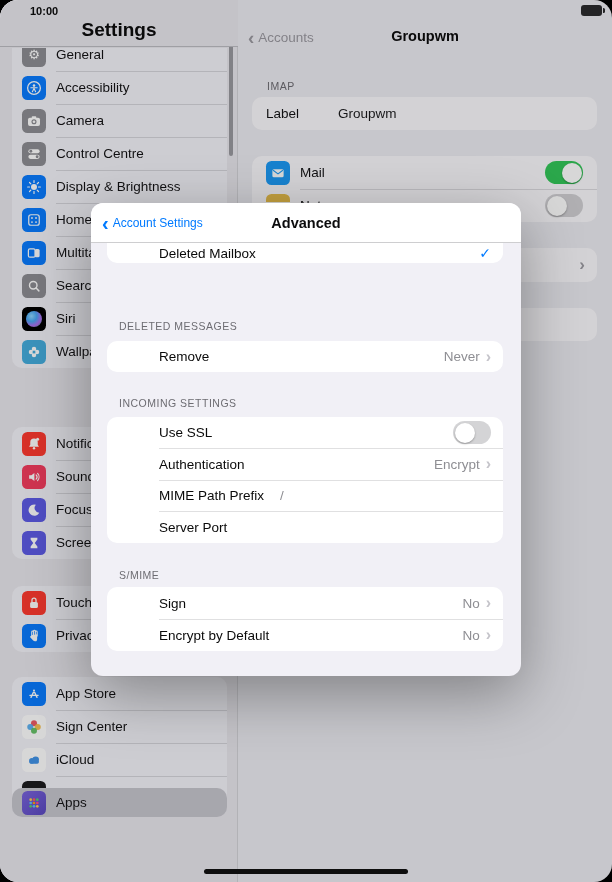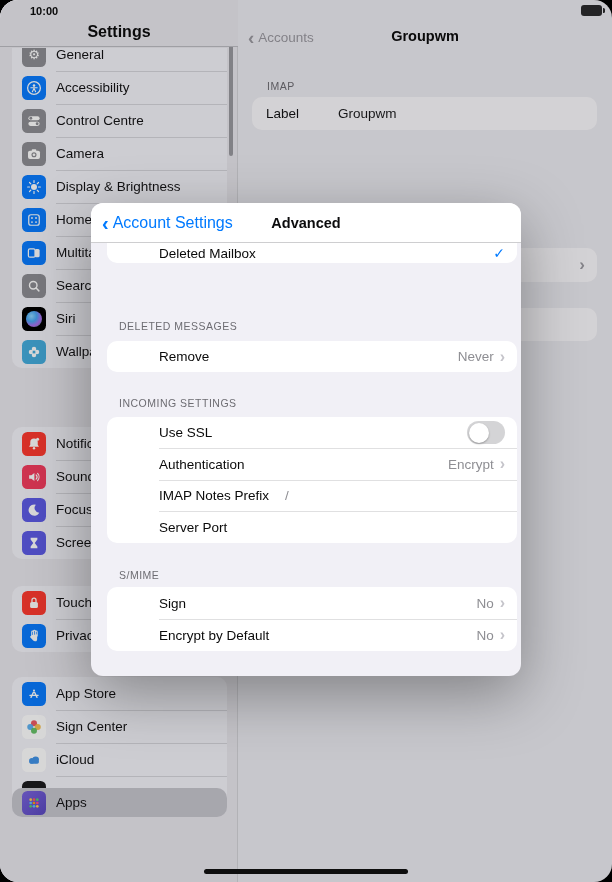--- a/index.html
+++ b/index.html
@@ -5,21 +5,21 @@
   html,body{margin:0;padding:0;background:#000;}
   *{box-sizing:border-box;}
   .screen{position:relative;width:612px;height:882px;border-radius:18px;overflow:hidden;
     background:#edecf2;font-family:"Liberation Sans","DejaVu Sans",sans-serif;-webkit-font-smoothing:antialiased;}
 
   
   .sidebar{position:absolute;left:0;top:0;width:238px;height:100%;background:#e9e8ee;}
   .sidebar::after{content:"";position:absolute;right:0;top:0;bottom:0;width:1px;background:rgba(0,0,0,0.09);}
   .sidebar-header{position:absolute;left:0;top:0;right:0;height:47px;display:flex;align-items:flex-end;
     justify-content:center;padding-bottom:5px;border-bottom:1px solid rgba(60,60,67,0.25);z-index:2;background:#e9e8ee;}
-  .sidebar-title{font-size:16px;font-weight:700;color:#0c0c0d;margin-top:44px;}
+  .sidebar-title{font-size:19px;font-weight:700;color:#0c0c0d;margin-top:44px;}
   .status-time{position:absolute;left:30px;top:5px;font-size:11px;font-weight:700;color:#0c0c0d;z-index:3;}
   .side-scroll{position:absolute;left:0;right:0;top:48px;bottom:0;overflow:hidden;}
   .sgroup{position:absolute;left:12px;width:215px;background:#f4f3f9;border-radius:10px;overflow:hidden;}
   .g1{top:-10px;} .g2{top:379px;} .g3{top:538px;} .g4{top:629px;}
   .srow{height:33px;display:flex;align-items:center;padding:0 8px 0 10px;position:relative;}
   .srow+.srow::before{content:"";position:absolute;left:44px;right:0;top:0;height:1px;background:rgba(60,60,67,0.16);}
   .sicon{width:24px;height:24px;border-radius:5.5px;margin-right:10px;flex:none;display:flex;
     align-items:center;justify-content:center;color:#fff;font-size:13px;line-height:1;overflow:hidden;}
   .slabel{font-size:13.5px;color:#141416;white-space:nowrap;}
   .apps-pill{position:absolute;left:12px;top:788px;width:215px;height:29px;background:#c7c6ce;border-radius:10px;
@@ -59,22 +59,22 @@
   .dim{position:absolute;inset:0;background:rgba(0,0,0,0.155);z-index:5;}
 
   
   .modal{position:absolute;left:91px;top:203px;width:430px;height:473px;border-radius:12px;background:#f1f0f6;
     box-shadow:0 18px 60px rgba(0,0,0,0.35);z-index:10;overflow:hidden;}
   .modal-header{position:absolute;left:0;right:0;top:0;height:40px;background:#fff;
     border-bottom:1px solid rgba(60,60,67,0.25);display:flex;align-items:center;justify-content:center;}
   .modal-title{font-size:14.5px;font-weight:700;color:#0c0c0d;}
   .modal-back{position:absolute;left:11px;top:0;bottom:0;display:flex;align-items:center;color:#007aff;cursor:pointer;}
   .modal-back .bchev{font-size:20px;font-weight:600;margin-right:4px;line-height:14px;}
-  .modal-back .blabel{font-size:16px;}
-  .mcard{position:absolute;left:16px;right:4px;background:#fff;border-radius:10px;overflow:hidden;padding-left:40px;}
+  .modal-back .blabel{font-size:12px;}
+  .mcard{position:absolute;left:16px;right:18px;background:#fff;border-radius:10px;overflow:hidden;padding-left:40px;}
   .mcardA{top:40px;border-top-left-radius:0;border-top-right-radius:0;}
   .msec{position:absolute;left:28px;font-size:10.5px;letter-spacing:0.5px;color:#6d6c72;}
   .sec1{top:117px;} .sec2{top:194px;} .sec3{top:366px;}
   .mcardB{top:138px;} .mcardC{top:214px;} .mcardD{top:384px;}
   .mrow{height:32px;display:flex;align-items:center;padding:0 12px;position:relative;font-size:13.5px;color:#0a0a0a;}
   .mrow.h20{height:20px;} .mrow.h31{height:31px;}
   .mrow+.mrow::before{content:"";position:absolute;left:12px;right:0;top:0;height:1px;background:rgba(60,60,67,0.16);}
   .mrow .val{margin-left:auto;color:#8e8e93;}
   .mrow .chev{color:#c5c4ca;font-size:16px;font-weight:600;margin-left:6px;line-height:1;}
   .mrow .inline-val{margin-left:16px;color:#8e8e93;}
@@ -106,38 +106,38 @@
                 <circle cx="12" cy="12" r="8.5" fill="none" stroke="#fff" stroke-width="1.7"></circle>
                 <circle cx="12" cy="8.8" r="1.7" fill="#fff"></circle>
                 <path d="M7.8 11.6 H16.2 M12 12.6 L9.8 17 M12 12.6 L14.2 17" stroke="#fff" stroke-width="1.5" fill="none" stroke-linecap="round"></path>
               </svg>
           </span>
           <span class="slabel">Accessibility</span>
         </div>
         <div class="srow">
           <span class="sicon" style="background:#8e8e93">
             <svg width="18" height="18" viewBox="0 0 24 24">
+                <rect x="4" y="7.5" width="16" height="11" rx="2.5" fill="#fff"></rect>
+                <rect x="9" y="5.5" width="6" height="3" rx="1" fill="#fff"></rect>
+                <circle cx="12" cy="13" r="3.4" fill="#8e8e93"></circle>
+                <circle cx="12" cy="13" r="1.8" fill="#fff"></circle>
+              </svg>
+          </span>
+          <span class="slabel">Camera</span>
+        </div>
+        <div class="srow">
+          <span class="sicon" style="background:#8e8e93">
+            <svg width="18" height="18" viewBox="0 0 24 24">
                 <rect x="4.5" y="5.5" width="15" height="5.6" rx="2.8" fill="#fff"></rect>
                 <circle cx="7.8" cy="8.3" r="1.9" fill="#8e8e93"></circle>
                 <rect x="4.5" y="12.9" width="15" height="5.6" rx="2.8" fill="#fff"></rect>
                 <circle cx="16.2" cy="15.7" r="1.9" fill="#8e8e93"></circle>
               </svg>
           </span>
           <span class="slabel">Control Centre</span>
-        </div>
-        <div class="srow">
-          <span class="sicon" style="background:#8e8e93">
-            <svg width="18" height="18" viewBox="0 0 24 24">
-                <rect x="4" y="7.5" width="16" height="11" rx="2.5" fill="#fff"></rect>
-                <rect x="9" y="5.5" width="6" height="3" rx="1" fill="#fff"></rect>
-                <circle cx="12" cy="13" r="3.4" fill="#8e8e93"></circle>
-                <circle cx="12" cy="13" r="1.8" fill="#fff"></circle>
-              </svg>
-          </span>
-          <span class="slabel">Camera</span>
         </div>
         <div class="srow">
           <span class="sicon" style="background:#0a7cff">
             <svg width="18" height="18" viewBox="0 0 24 24">
                 <circle cx="12" cy="12" r="4" fill="#fff"></circle>
                 <g stroke="#fff" stroke-width="1.6" stroke-linecap="round">
                   <path d="M12 3.5 V6"></path>
                   <path d="M12 18 V20.5"></path>
                   <path d="M3.5 12 H6"></path>
                   <path d="M18 12 H20.5"></path>
@@ -342,20 +342,47 @@
 
   <div class="imap-head">IMAP</div>
 
   <div class="dcard dc1">
     <div class="drow">
       <span class="field-label">Label</span>
       <span class="field-value">Groupwm</span>
     </div>
   </div>
 
+  <div class="dcard dc2">
+    <div class="drow">
+      <span class="dicon" style="background:#1d9bf6">
+        <svg width="18" height="18" viewBox="0 0 24 24">
+            <rect x="4.5" y="7" width="15" height="10.5" rx="2" fill="#fff"></rect>
+            <path d="M5.5 8.3 L12 13.2 L18.5 8.3" stroke="#1d9bf6" stroke-width="1.4" fill="none"></path>
+          </svg>
+      </span>
+      <span>Mail</span>
+      <span class="switch on">
+          <span class="knob"></span>
+        </span>
+    </div>
+    <div class="drow">
+      <span class="dicon" style="background:#fff">
+        <svg width="24" height="24" viewBox="0 0 24 24">
+            <rect x="0" y="0" width="24" height="8" fill="#e7bd4b"></rect>
+            <rect x="0" y="8" width="24" height="16" fill="#fdfdf8"></rect>
+            <path d="M5 12 H19 M5 15.5 H19 M5 19 H14" stroke="#c9c9c4" stroke-width="1.2"></path>
+          </svg>
+      </span>
+      <span>Notes</span>
+      <span class="switch off">
+          <span class="knob"></span>
+        </span>
+    </div>
+  </div>
 
   <div class="dcard dc3">
     <div class="drow">
       <span class="chev-right">›</span>
     </div>
   </div>
   <div class="dcard dc4"></div>
 
   <div class="dim"></div>
 
@@ -391,21 +418,21 @@
         <span class="switch off">
             <span class="knob"></span>
           </span>
       </div>
       <div class="mrow">
         <span>Authentication</span>
         <span class="val">Encrypt</span>
         <span class="chev">›</span>
       </div>
       <div class="mrow h31">
-        <span>IMAP Notes Prefix</span>
+        <span>MIME Path Prefix</span>
         <span class="inline-val">/</span>
       </div>
       <div class="mrow">
         <span>Server Port</span>
       </div>
     </div>
 
     <div class="msec sec3">S/MIME</div>
     <div class="mcard mcardD">
       <div class="mrow">

